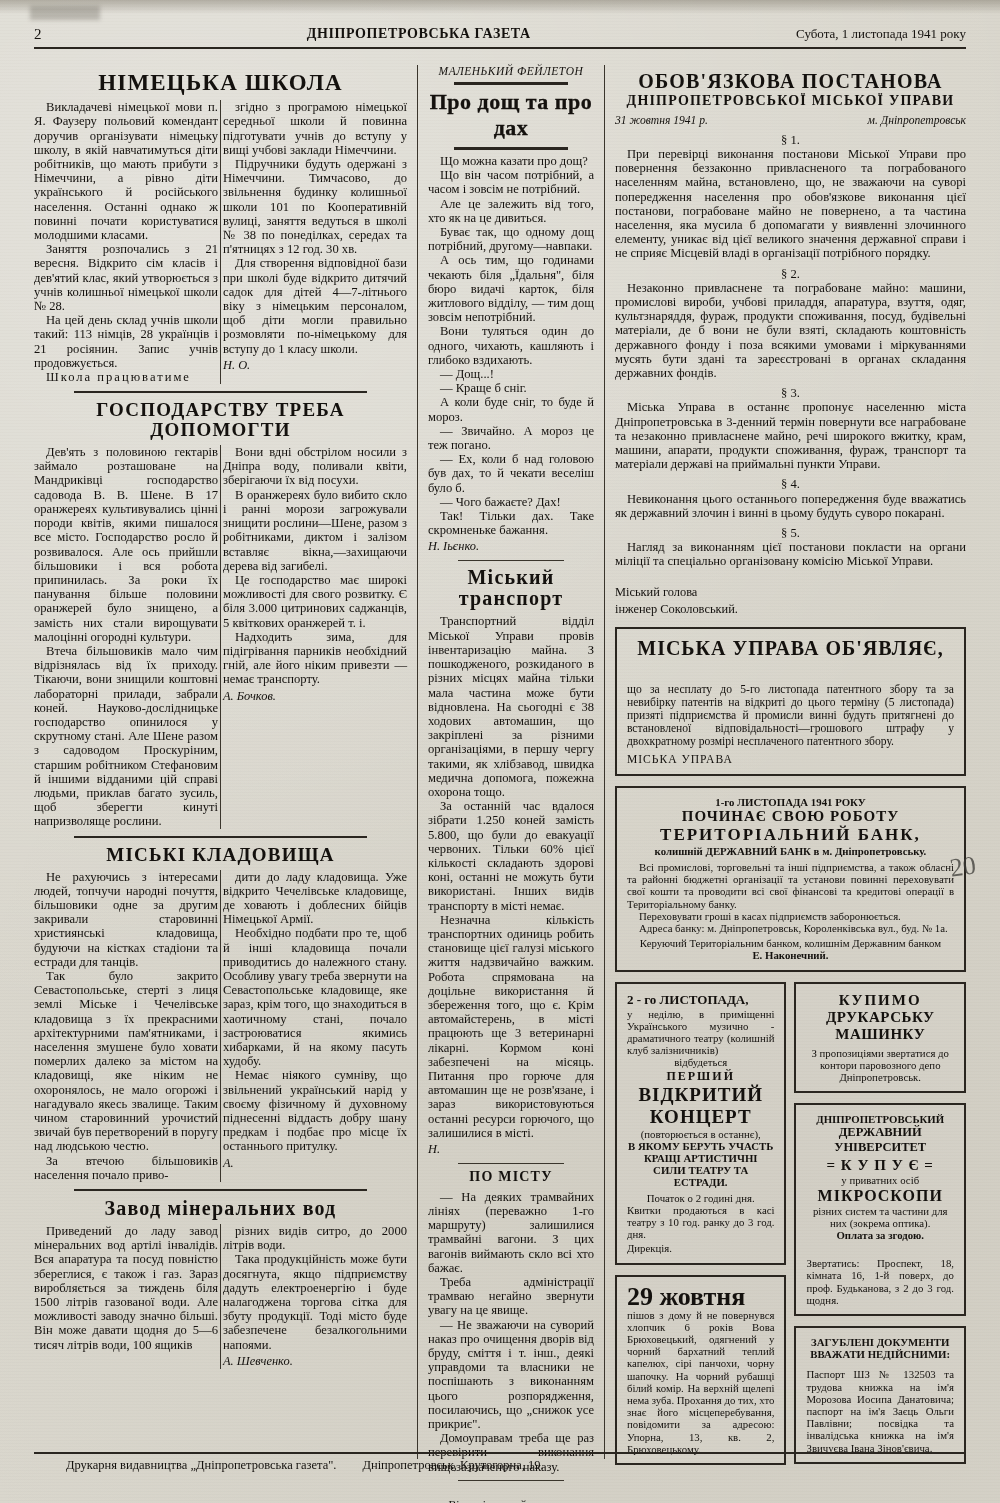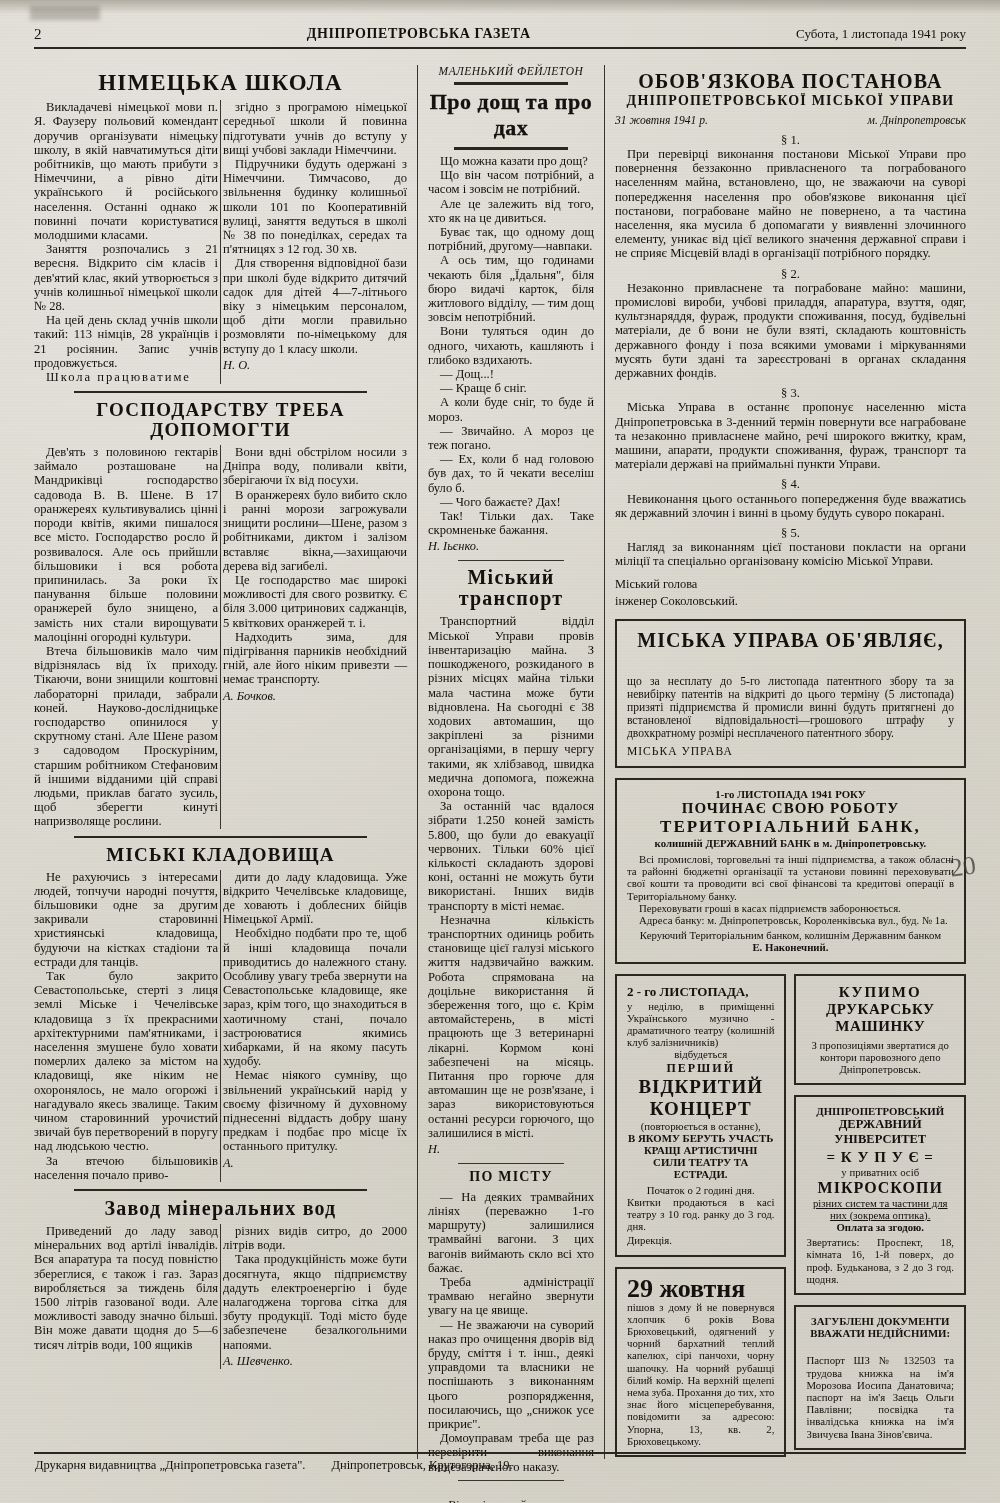--- a/index.html
+++ b/index.html
@@ -25,21 +25,21 @@
     position:absolute;left:34px;top:22px;width:932px;height:24px;
     display:flex;align-items:center;justify-content:space-between;
     font-size:13.5px;
   }
   .masthead .pg{font-size:15px;}
   .masthead .ttl{font-weight:bold;letter-spacing:0.6px;font-size:14px;}
   .masthead .dt{font-size:13px;}
   .rule-top{position:absolute;left:34px;top:47px;width:932px;height:2px;background:#2a2620;}
   .rule-bottom{position:absolute;left:34px;top:1452px;width:932px;height:2px;background:#2a2620;}
   .footer{
-    position:absolute;left:17px;top:1458px;width:932px;
+    position:absolute;left:48px;top:1458px;width:932px;
     font-size:12.5px;display:flex;gap:26px;justify-content:flex-start;padding-left:18px;
   }
   
   .cols{position:absolute;left:34px;top:65px;width:932px;height:1394px;display:flex;}
   .col{position:relative;}
   .c1{width:376px;padding-right:8px;}
   .c2{width:176px;padding:0 8px;}
   .c3{width:372px;padding-left:8px;}
   .vline{width:1px;background:#3a352c;margin:0 2px;}
   .sub{display:flex;gap:0;}
@@ -259,21 +259,21 @@
         <p class="center">§ 1.</p>
         <p>При перевірці виконання постанови Міської Управи про повернення беззаконно привласненого та пограбованого населенням майна, встановлено, що, не зважаючи на суворі попередження населення про обов'язкове виконання цієї постанови, пограбоване майно не повернено, а та частина населення, яка мусила б допомагати у виявленні злочинного елементу, уникає від цієї великого значення державної справи і не сприяє Місцевій владі в організації потрібного порядку.</p>
         <p class="center" style="margin-top:6px;">§ 2.</p>
         <p>Незаконно привласнене та пограбоване майно: машини, промислові вироби, учбові приладдя, апаратура, взуття, одяг, культзнаряддя, фураж, продукти споживання, посуд, будівельні матеріали, де б вони не були взяті, складають коштовність державного фонду і поза всякими умовами і міркуваннями мусять бути здані та зареєстровані в органах складання державних фондів.</p>
         <p class="center" style="margin-top:6px;">§ 3.</p>
         <p>Міська Управа в останнє пропонує населенню міста Дніпропетровська в 3-денний термін повернути все награбоване та незаконно привласнене майно, речі широкого вжитку, крам, машини, апарати, продукти споживання, фураж, транспорт та матеріали державі на приймальні пункти Управи.</p>
         <p class="center" style="margin-top:6px;">§ 4.</p>
         <p>Невиконання цього останнього попередження буде вважатись як державний злочин і винні в цьому будуть суворо покарані.</p>
         <p class="center" style="margin-top:6px;">§ 5.</p>
         <p>Нагляд за виконанням цієї постанови покласти на органи міліції та спеціально організовану комісію Міської Управи.</p>
-        <div class="sig" style="margin-top:8px;font-style:normal;">Міський голова</div>
+        <div class="sig" style="margin-top:16px;font-style:normal;">Міський голова</div>
         <div class="sig" style="font-style:normal;">інженер Соколовський.</div>
       </div>
 
       <div class="box">
         <div class="bx-title" style="font-size:20px;margin-bottom:23px;">МІСЬКА УПРАВА ОБ'ЯВЛЯЄ,</div>
         <p class="small center" style="text-indent:0;text-align:justify;">що за несплату до 5-го листопада патентного збору та за невибірку патентів на відкриті до цього терміну (5 листопада) призяті підприємства й промисли винні будуть притягнені до встановленої відповідальності—грошового штрафу у двохкратному розмірі несплаченого патентного збору.</p>
         <div class="sig small" style="margin-top:5px;font-style:normal;letter-spacing:1px;">МІСЬКА УПРАВА</div>
       </div>
 
       <div class="box">
@@ -317,29 +317,29 @@
             <div class="center bold" style="font-size:15px;letter-spacing:0.5px;">ДРУКАРСЬКУ МАШИНКУ</div>
             <p class="xsmall center" style="text-indent:0;margin-top:4px;">З пропозиціями звертатися до контори паровозного депо Дніпропетровськ.</p>
           </div>
 
           <div class="box">
             <div class="center xsmall bold">ДНІПРОПЕТРОВСЬКИЙ</div>
             <div class="center bold" style="font-size:12.5px;">ДЕРЖАВНИЙ УНІВЕРСИТЕТ</div>
             <div class="center bold" style="font-size:15px;letter-spacing:1px;margin-top:2px;">= К У П У Є =</div>
             <div class="center xsmall">у приватних осіб</div>
             <div class="center bold" style="font-size:16px;letter-spacing:1px;">МІКРОСКОПИ</div>
-            <p class="xsmall center" style="text-indent:0;text-decoration:underline;">різних систем та частини для них (зокрема оптика).</p>
+            <p class="xsmall center" style="text-indent:0;">різних систем та частини для них (зокрема оптика).</p>
             <div class="center xsmall bold">Оплата за згодою.</div>
-            <p class="xsmall" style="text-indent:0;text-align:justify;margin-top:3px;">Звертатись: Проспект, 18, кімната 16, 1-й поверх, до проф. Будьканова, з 2 до 3 год. щодня.</p>
+            <p class="xsmall" style="text-indent:0;text-align:justify;margin-top:16px;">Звертатись: Проспект, 18, кімната 16, 1-й поверх, до проф. Будьканова, з 2 до 3 год. щодня.</p>
           </div>
 
           <div class="box">
             <div class="center xsmall bold">ЗАГУБЛЕНІ ДОКУМЕНТИ</div>
             <div class="center xsmall bold">ВВАЖАТИ НЕДІЙСНИМИ:</div>
-            <p class="xsmall" style="text-indent:0;text-align:justify;margin-top:15px;font-family:Liberation Serif, serif;">Паспорт ШЗ № 132503 та трудова книжка на ім'я Морозова Иосипа Данатовича; паспорт на ім'я Заєць Ольги Павлівни; посвідка та інвалідська книжка на ім'я Звичуєва Івана Зінов'євича.</p>
+            <p class="xsmall" style="text-indent:0;text-align:justify;margin-top:8px;font-family:Liberation Serif, serif;">Паспорт ШЗ № 132503 та трудова книжка на ім'я Морозова Иосипа Данатовича; паспорт на ім'я Заєць Ольги Павлівни; посвідка та інвалідська книжка на ім'я Звичуєва Івана Зінов'євича.</p>
           </div>
         </div>
       </div>
 
     </div>
   </div>
 
   <div class="hand">20</div>
 
   <div class="rule-bottom"></div>

